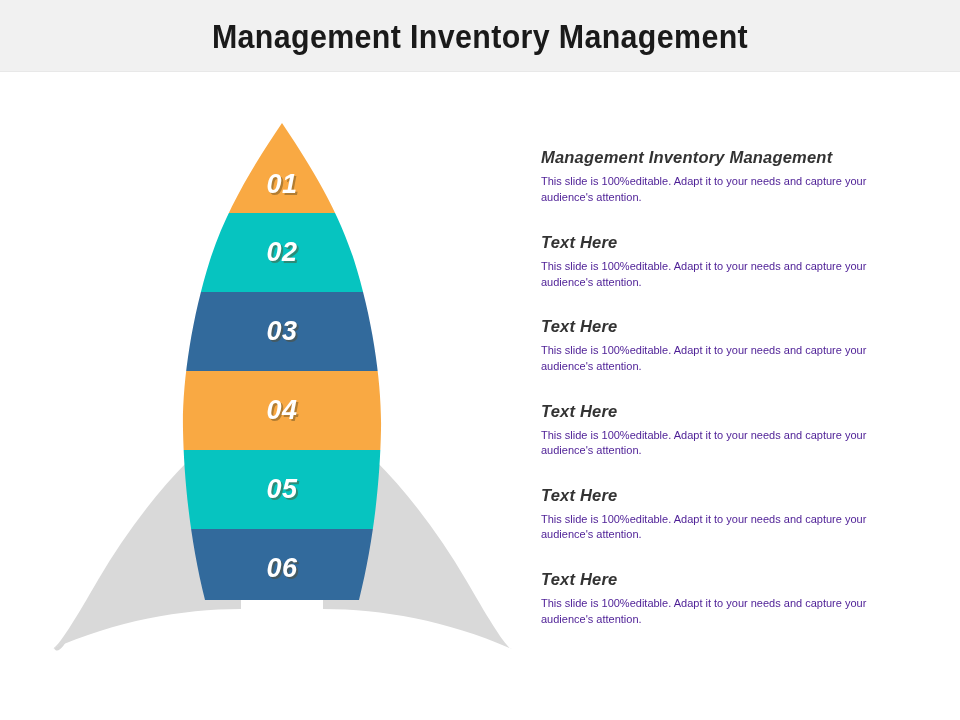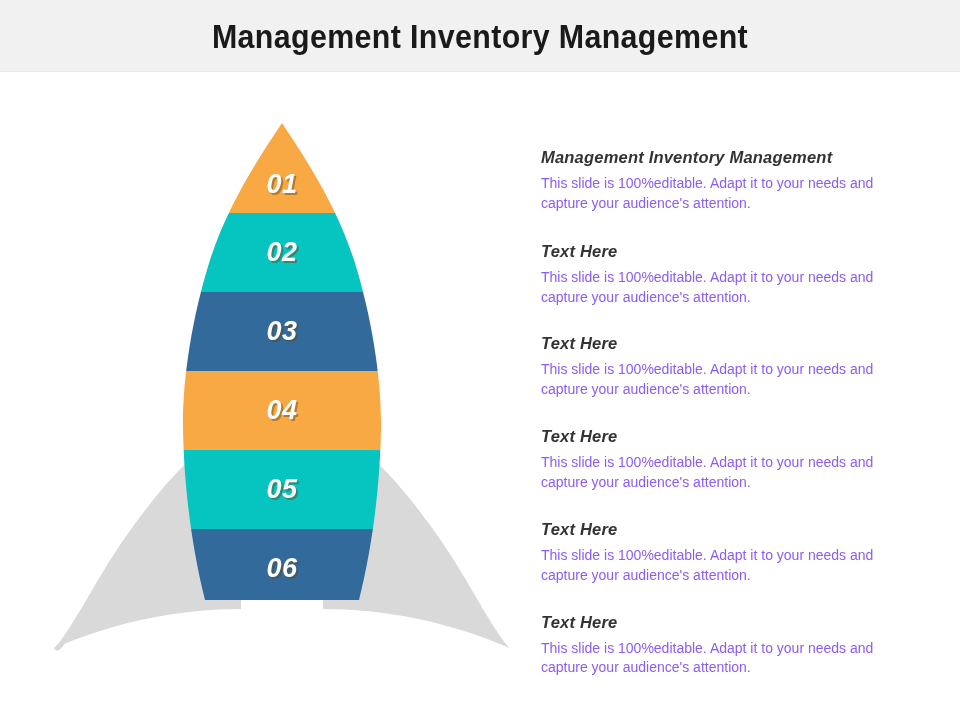--- a/index.html
+++ b/index.html
@@ -98,22 +98,22 @@
     font-weight: bold;
     font-style: italic;
     color: #333333;
     letter-spacing: 0.2px;
     margin: 0 0 7px 0;
     line-height: 1.15;
     white-space: nowrap;
   }
   .block-body {
     font-family: "Liberation Sans", sans-serif;
-    font-size: 14px;
-    color: #8b5cf6;
+    font-size: 11px;
+    color: #4c1d95;
     line-height: 1.42;
     margin: 0;
     max-width: 365px;
   }
   .spacer-1 { height: 28px; }
   .spacer-n { height: 27px; }
 </style>
 </head>
 <body>
 

